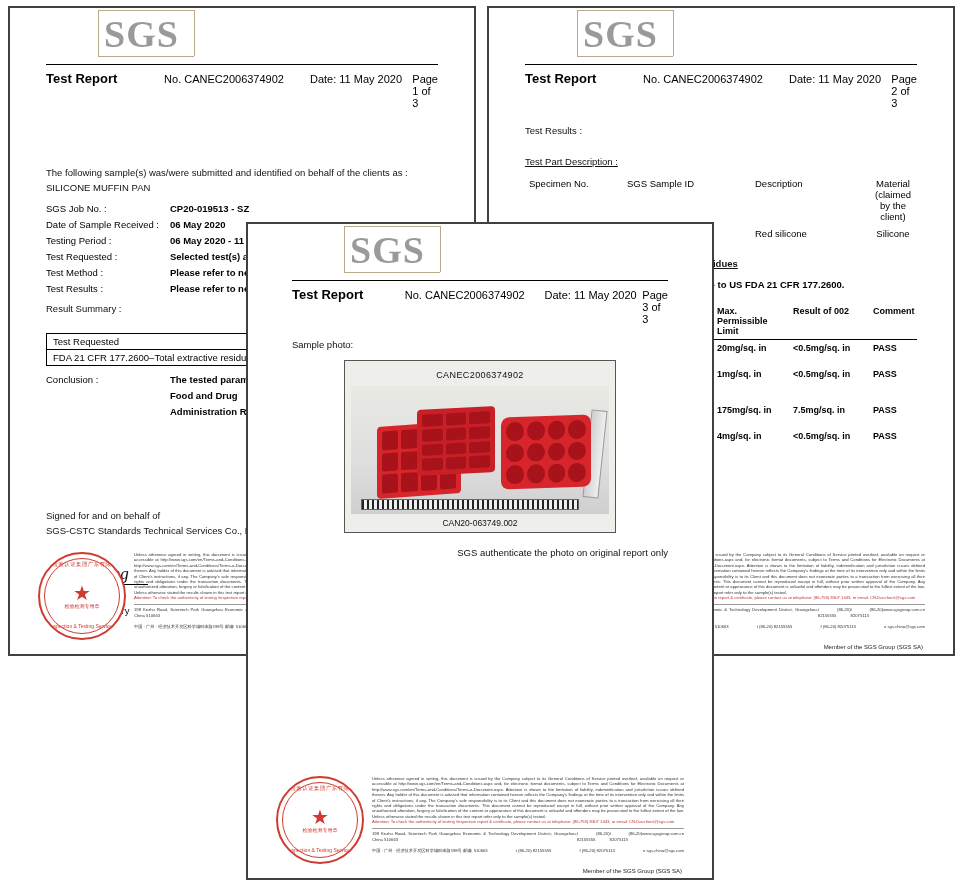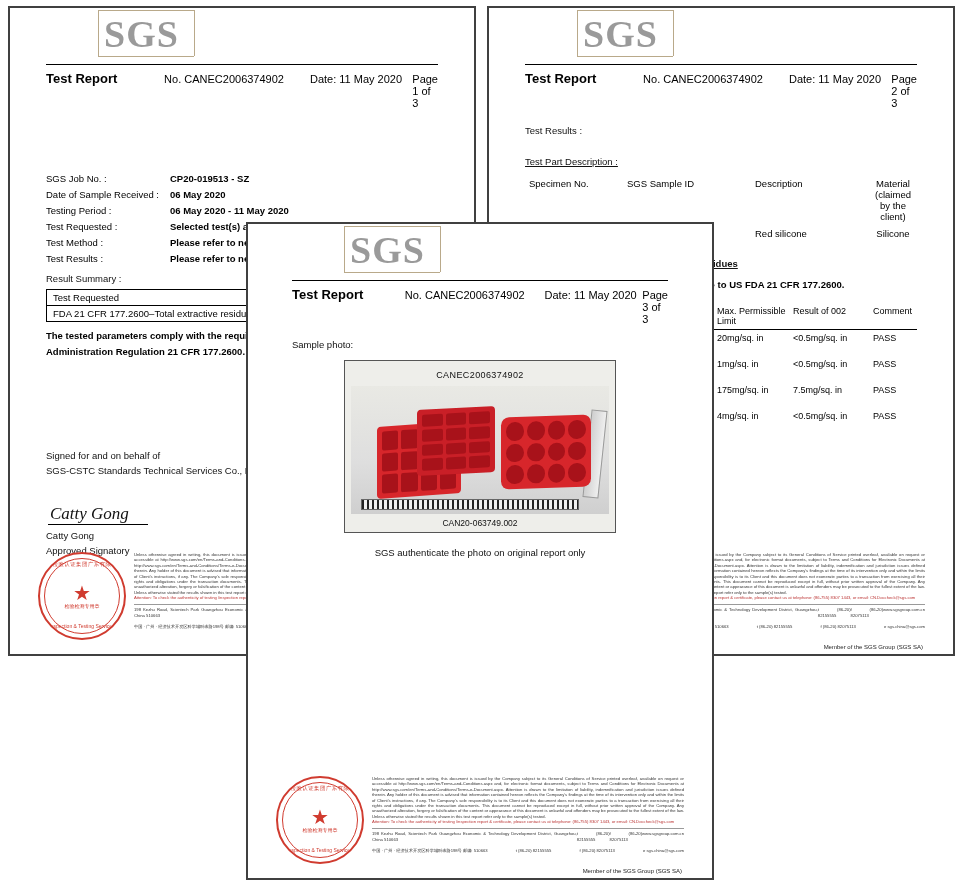--- a/index.html
+++ b/index.html
@@ -198,21 +198,21 @@
   
   .t2 {
     width: 100%;
     border-collapse: collapse;
     font-size: 9px;
   }
   .t2 td, .t2 th {
     padding: 3px 2px;
     text-align: left;
     vertical-align: top;
-    font-weight: normal;
+    font-weight: bold;
   }
   .t2 thead th { border-bottom: 1px solid #000; font-size: 9px; }
   .t2 .ctr { }
 
   .spec-tbl { width: 100%; border-collapse: collapse; font-size: 9.5px; }
   .spec-tbl td, .spec-tbl th { padding: 3px 4px; text-align: left; font-weight: normal; vertical-align: top; }
   .spec-tbl th { font-weight: normal; }
   .spec-tbl .right { text-align: center; }
 
   
@@ -281,21 +281,21 @@
     height: 9px;
     background: repeating-linear-gradient(90deg,#222 0 2px,#f0f0f0 2px 5px);
     border: 1px solid #666;
   }
   .photo-caption {
     text-align: center;
     font-size: 8.5px;
     color: #111;
     padding-top: 4px;
   }
-  .center { text-align: center; }
+  .center { text-align: right; }
 </style>
 </head>
 <body>
 
 <div class="page" id="page1">
 
   <div class="body-pad">
     <div class="logo-wrap">
       <div class="logo-line-v lv1"></div>
       <div class="logo-line-v lv2"></div>
@@ -308,20 +308,21 @@
 
     <div class="title-row">
       <div class="rep-title">Test Report</div>
       <div class="no">No. CANEC2006374902</div>
       <div class="date">Date: 11 May 2020</div>
       <div class="pg">Page 1 of 3</div>
     </div>
 
     <div style="height:52px"></div>
 
+    <div class="small">The following sample(s) was/were submitted and identified on behalf of the clients as : SILICONE MUFFIN PAN</div>
 
     <div style="height:6px"></div>
 
     <div class="kv">
       <div class="k">SGS Job No. :</div>
       <div class="v">CP20-019513 - SZ</div>
     </div>
     <div class="kv">
       <div class="k">Date of Sample Received :</div>
       <div class="v">06 May 2020</div>
@@ -338,26 +339,27 @@
       <div class="k">Test Method :</div>
       <div class="v">Please refer to next page(s).</div>
     </div>
     <div class="kv">
       <div class="k">Test Results :</div>
       <div class="v">Please refer to next page(s).</div>
     </div>
 
     <div class="small" style="padding-top:4px">Result Summary :</div>
 
-    <div class="box" style="margin-top:3px">
+    <div class="box" style="margin-top:17px">
       <div class="r1">Test Requested</div>
       <div class="r2">FDA 21 CFR 177.2600–Total extractive residues</div>
     </div>
 
     <div class="kv" style="margin-top:6px">
+      <div class="k">Conclusion :</div>
       <div class="v">
         <div>The tested parameters comply with the requirement of US Food and Drug</div>
         <div>Administration Regulation 21 CFR 177.2600.</div>
       </div>
     </div>
 
     <div style="height:88px"></div>
 
     <div class="small">Signed for and on behalf of</div>
     <div class="small">SGS-CSTC Standards Technical Services Co., Ltd. Guangzhou Branch</div>

